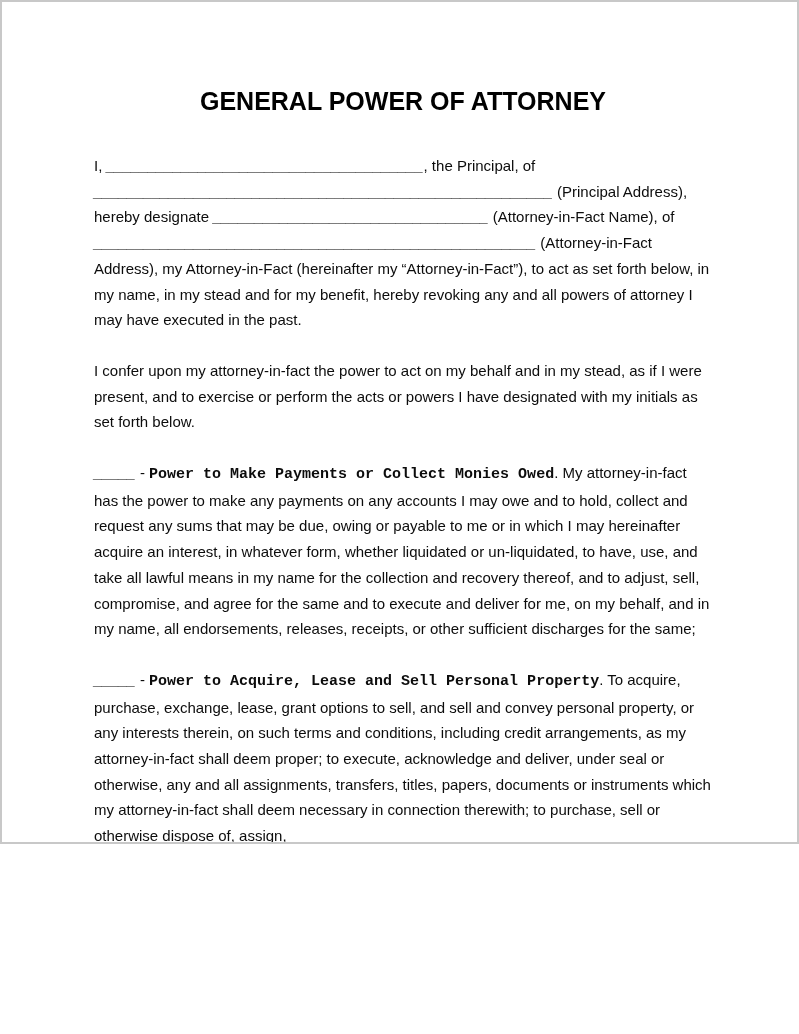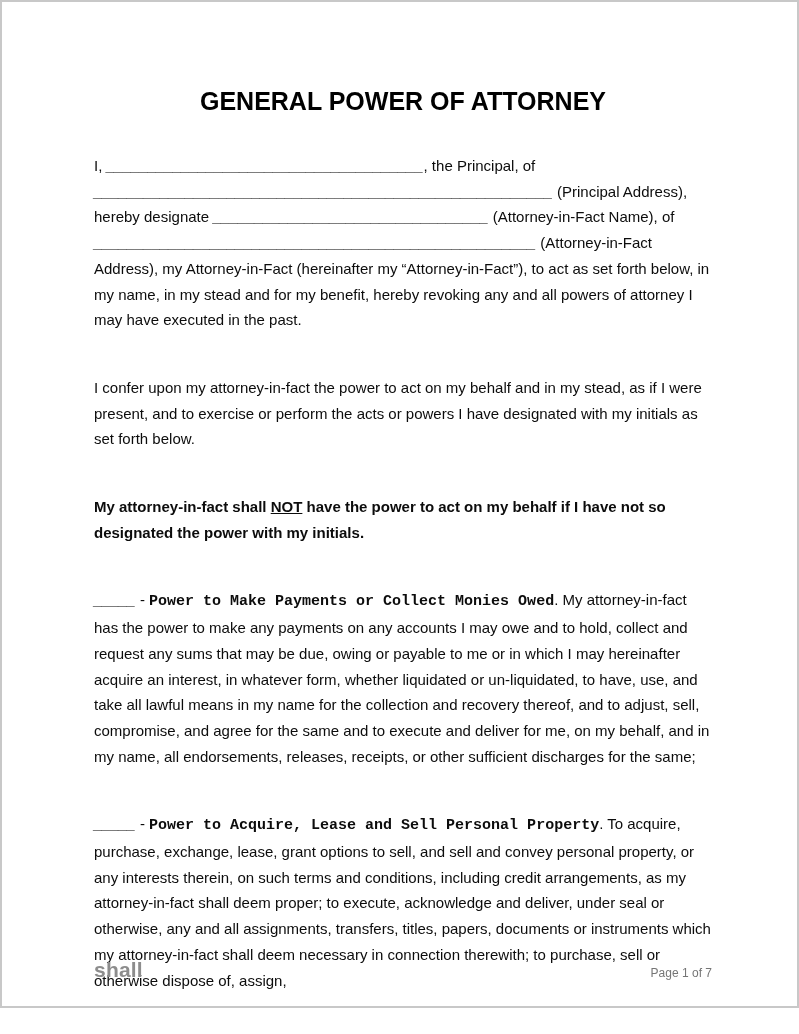--- a/index.html
+++ b/index.html
@@ -1,20 +1,20 @@
 <!DOCTYPE html>
 <html><head>
 <meta charset="utf-8">
 <style>
   * { margin: 0; padding: 0; box-sizing: border-box; }
   html, body { background: #ffffff; }
   .page {
     position: relative;
     width: 799px;
-    height: 1008px;
+    height: 844px;
     background: #ffffff;
     border: 2px solid #c8c8c8;
     font-family: "Liberation Sans", "DejaVu Sans", sans-serif;
     color: #0c0c0c;
     overflow: hidden;
   }
   .content {
     padding: 0 85px 0 92px; 
   }
   .doc-title {
@@ -22,21 +22,21 @@
     font-size: 25px;
     line-height: 30px;
     font-weight: 700;
     text-align: center;
     color: #000000;
   }
   p.body-text {
     font-size: 15px;
     line-height: 25.7px;
     text-align: left;
-    margin-top: 42px;
+    margin-top: 25px;
   }
   p.intro { margin-top: 37px; }
   .section-heading {
     margin-top: 25px;
     font-size: 17px;
     line-height: 25.7px;
     font-weight: 700;
     text-align: center;
     color: #000000;
   }
@@ -71,21 +71,20 @@
 <div class="page">
   <div class="content">
 
     <h1 class="doc-title">GENERAL POWER OF ATTORNEY</h1>
 
     <p class="body-text intro"><span>I, </span><span class="blank">______________________________________</span><span>, the Principal, of </span><span class="blank">_______________________________________________________</span><span> (Principal Address), hereby designate </span><span class="blank">_________________________________</span><span> (Attorney-in-Fact Name), of </span><span class="blank">_____________________________________________________</span><span> (Attorney-in-Fact Address), my Attorney-in-Fact (hereinafter my “Attorney-in-Fact”), to act as set forth below, in my name, in my stead and for my benefit, hereby revoking any and all powers of attorney I may have executed in the past.</span></p>
 
 
     <p class="body-text">I confer upon my attorney-in-fact the power to act on my behalf and in my stead, as if I were present, and to exercise or perform the acts or powers I have designated with my initials as set forth below.</p>
 
-    <p class="body-text notice"><span>My attorney-in-fact shall </span><span class="emphasized">NOT</span><span> have the power to act on my behalf if I have not so designated the power with my initials.</span></p>
 
     <p class="body-text"><span class="blank">_____</span><span> - </span><span class="power-title">Power to Make Payments or Collect Monies Owed</span><span>. My attorney-in-fact has the power to make any payments on any accounts I may owe and to hold, collect and request any sums that may be due, owing or payable to me or in which I may hereinafter acquire an interest, in whatever form, whether liquidated or un-liquidated, to have, use, and take all lawful means in my name for the collection and recovery thereof, and to adjust, sell, compromise, and agree for the same and to execute and deliver for me, on my behalf, and in my name, all endorsements, releases, receipts, or other sufficient discharges for the same;</span></p>
 
     <p class="body-text"><span class="blank">_____</span><span> - </span><span class="power-title">Power to Acquire, Lease and Sell Personal Property</span><span>. To acquire, purchase, exchange, lease, grant options to sell, and sell and convey personal property, or any interests therein, on such terms and conditions, including credit arrangements, as my attorney-in-fact shall deem proper; to execute, acknowledge and deliver, under seal or otherwise, any and all assignments, transfers, titles, papers, documents or instruments which my attorney-in-fact shall deem necessary in connection therewith; to purchase, sell or otherwise dispose of, assign,</span></p>
 
   </div>
 
   <div class="page-footer">
     <span class="brand-logo">shall</span>
     <span class="page-number">Page 1 of 7</span>

